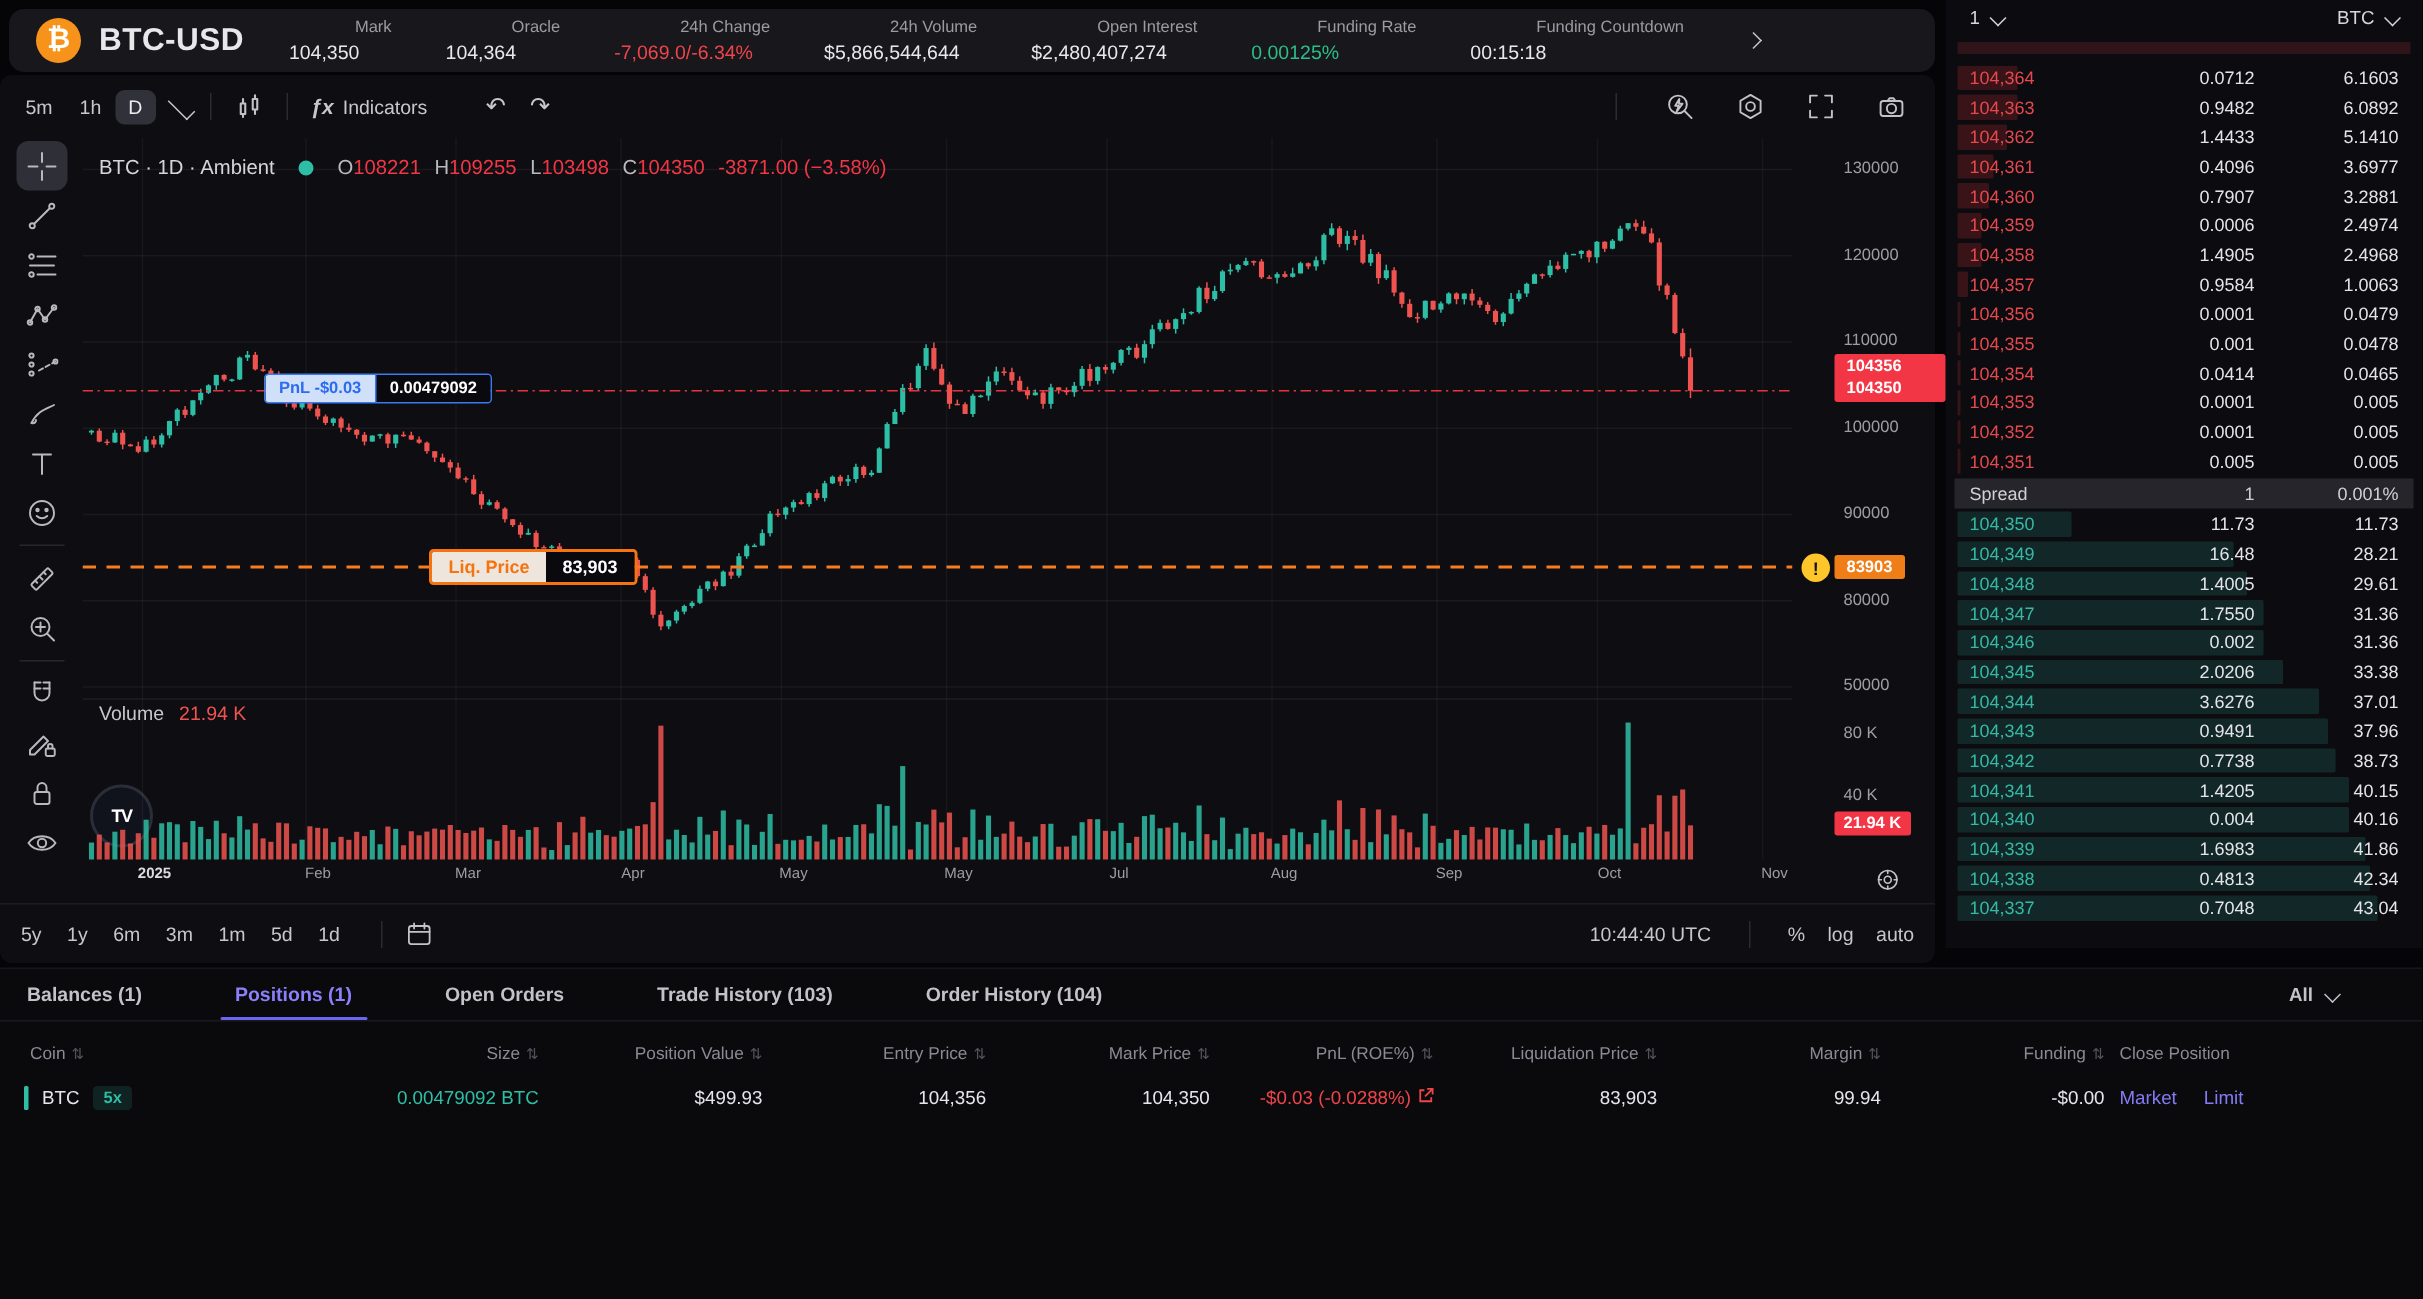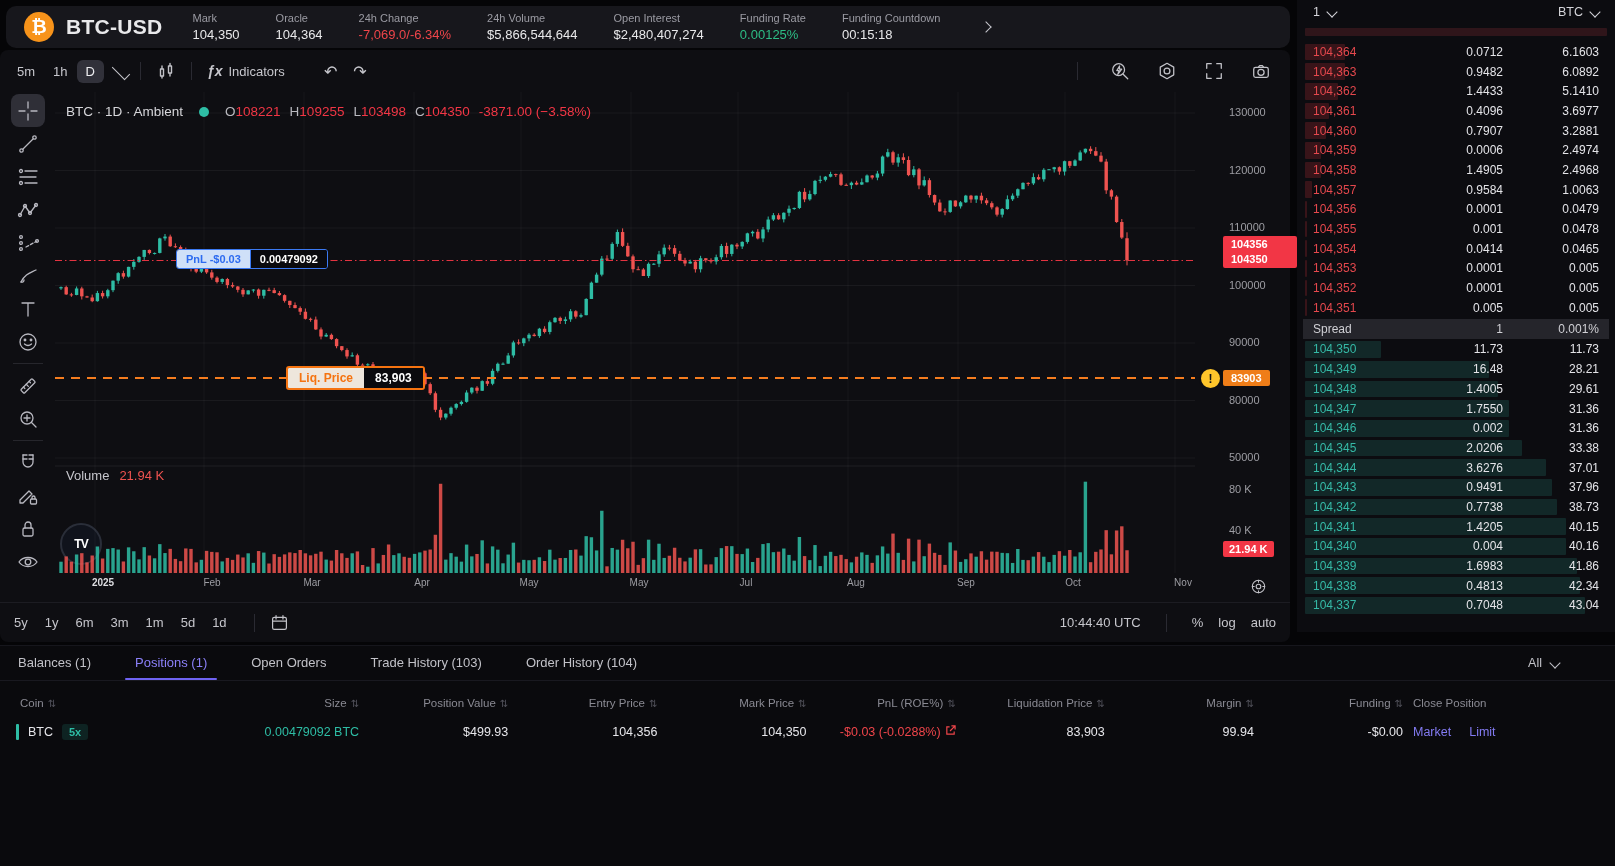--- a/index.html
+++ b/index.html
@@ -3,21 +3,21 @@
 <meta charset="utf-8">
 <style>
   html,body{margin:0;padding:0;background:#050507;font-family:"Liberation Sans",sans-serif;}
   .page{position:relative;width:1615px;height:866px;overflow:hidden;background:#050507;color:#e8e8ea;}
 
   
   .topbar{position:absolute;left:6px;top:6px;width:1284px;height:42px;background:#17171c;border-radius:10px;display:flex;align-items:center;padding:0 18px;box-sizing:border-box;}
   .btclogo{width:30px;height:30px;border-radius:50%;background:#f7931a;color:#fff;font-weight:700;font-size:19px;display:flex;align-items:center;justify-content:center;flex:0 0 auto;}
   .symbol{font-size:21px;font-weight:700;margin:0 30px 0 12px;letter-spacing:.3px;white-space:nowrap;}
   .stat{margin-right:36px;white-space:nowrap;}
-  .stat .lb{font-size:11px;color:#9b9ba3;margin-bottom:3px;}
+  .stat .lb{font-size:11px;color:#9b9ba3;margin-bottom:3px;margin-left:44px;}
   .stat .vl{font-size:13px;color:#e8e8ea;}
   .stat.red .vl{color:#ef454a;}
   .stat.green .vl{color:#2dbd85;}
   .chev{display:inline-block;width:7px;height:7px;border-right:1.6px solid currentColor;border-bottom:1.6px solid currentColor;transform:rotate(45deg);}
   .chev.right{transform:rotate(-45deg);}
   .hdr-chev{color:#c6c6cc;margin-left:6px;cursor:pointer;}
 
   
   .chart-card{position:absolute;left:0;top:50px;width:1290px;height:592px;background:#0e0e12;border-radius:8px;}
   .ctoolbar{position:absolute;left:8px;top:4px;height:34px;display:flex;align-items:center;color:#c6c6cc;font-size:13px;z-index:5;}
@@ -89,21 +89,21 @@
   .ob-row span{position:relative;z-index:1;}
   .ask .price{color:#e5484d;}
   .bid .price{color:#35b9a6;}
   .ask .bar{background:rgba(234,57,67,.20);}
   .bid .bar{background:rgba(47,185,166,.16);}
   .num{color:#e4e4e8;}
   .spread-row{display:flex;height:20px;align-items:center;background:#25252b;color:#d0d0d5;padding:0 10px;margin:1px 0;}
 
   
   .bpanel{position:absolute;left:0;top:645px;width:1615px;height:221px;background:#0a0a0d;border-top:1px solid #16161c;box-sizing:border-box;}
-  .tabs{display:flex;align-items:center;height:34px;border-bottom:1px solid #191920;padding:0 16px;gap:40px;font-size:13px;color:#c2c2c8;}
+  .tabs{display:flex;align-items:center;height:34px;border-bottom:1px solid #191920;padding:0 16px;gap:58px;font-size:13px;color:#c2c2c8;font-weight:bold;}
   .tab{cursor:pointer;padding:8px 2px 9px;position:relative;white-space:nowrap;}
   .tab.active{color:#8b80f9;}
   .tab.active::after{content:"";position:absolute;left:-8px;right:-8px;bottom:-1px;height:2px;background:#6f63f2;border-radius:2px;}
   .tabs .filter{margin-left:auto;display:flex;align-items:center;gap:9px;font-size:12.5px;color:#c2c2c8;cursor:pointer;margin-right:40px;}
   .ptable{padding:0 16px;}
   .prow{display:grid;grid-template-columns:200px repeat(8,1fr) 190px;align-items:center;}
   .prow.hdr{margin-top:16px;color:#8a8a93;font-size:11.5px;}
   .prow.body{margin-top:15px;font-size:12.5px;color:#e6e6ea;}
   .cell-r{text-align:right;padding-right:6px;}
   .cell-l{text-align:left;padding-left:4px;}

